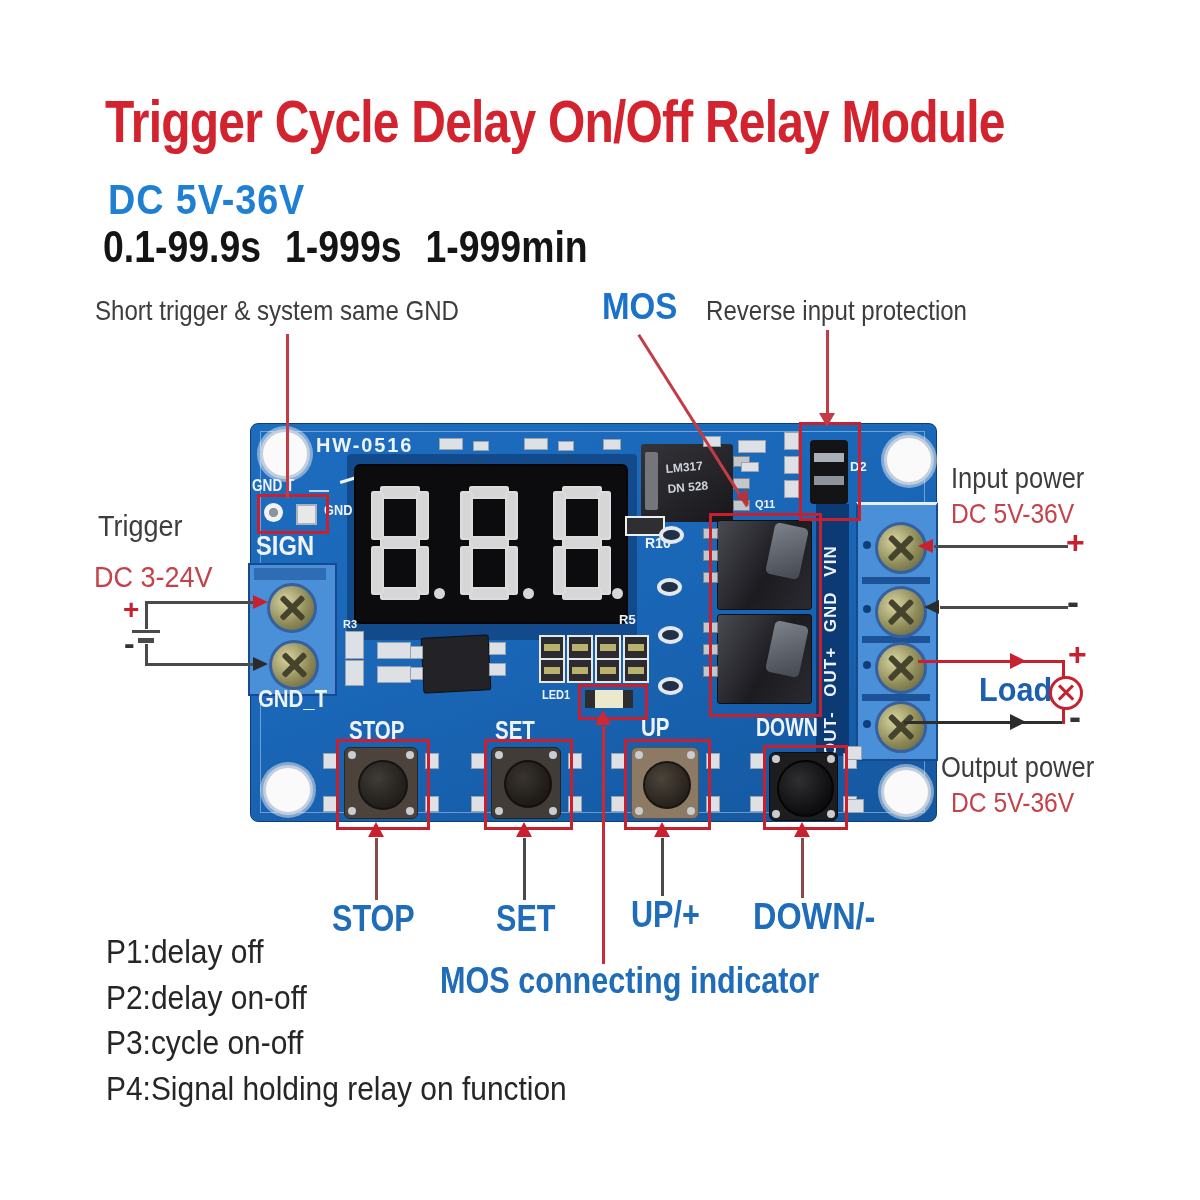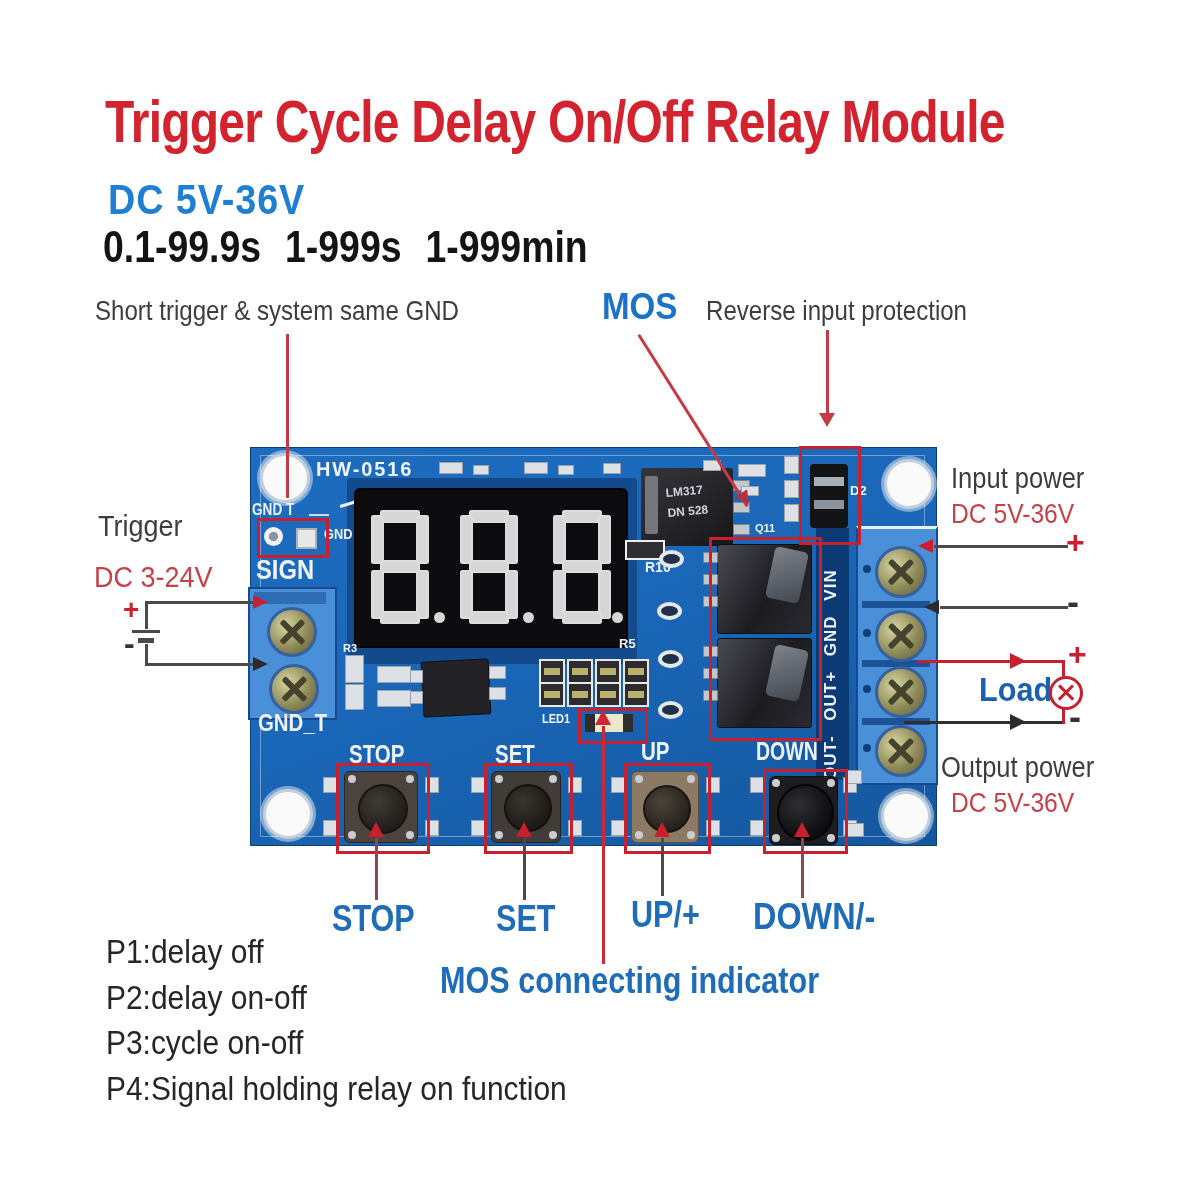--- a/index.html
+++ b/index.html
@@ -10,21 +10,21 @@
   html,body{margin:0;padding:0;}
   #stage{position:relative;width:1200px;height:1200px;background:#ffffff;overflow:hidden;
          font-family:"Liberation Sans","DejaVu Sans",sans-serif;}
   .tx{position:absolute;white-space:nowrap;transform-origin:left top;line-height:1.05;}
   .cond{transform:scaleX(.86);}
   .ln{position:absolute;background:var(--c-wire);z-index:12;}
   .redln{background:#c23b45;}
   .ah{position:absolute;width:0;height:0;z-index:13;}
   .board{position:absolute;left:250px;top:423px;width:685px;height:397px;
          background:linear-gradient(160deg,#1d6cbd 0%,#1a67b8 45%,#14579e 100%);
-         border:1px solid #0d3e76;border-radius:0;z-index:1;margin-top:24px;}
+         border:1px solid #0d3e76;border-radius:8px;z-index:1;}
   .silk{position:absolute;color:#eef3fa;font-weight:bold;white-space:nowrap;transform-origin:left top;}
   .hole{position:absolute;border-radius:50%;background:#fafafa;border:3px solid #c3cfdd;
         box-shadow:0 0 0 3px rgba(255,255,255,.45);}
   .redbox{position:absolute;border:3px solid var(--c-anno);z-index:6;}
   .smd{position:absolute;background:#dde1e6;border:1px solid #9aa3ad;}
   .terminal{position:absolute;background:var(--c-term);border:2px solid #174a8c;}
   .tbar{position:absolute;background:#2e6cb4;}
   .screw{position:absolute;border-radius:50%;
          background:radial-gradient(circle at 35% 35%,#d9d5a2,#8f8c5a 55%,#5c5a38);
          border:3px solid #36609e;}

